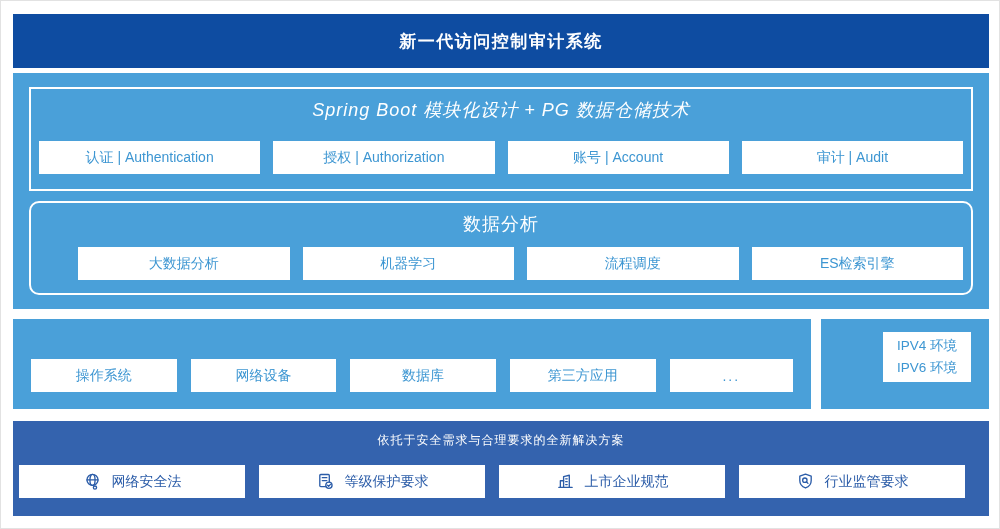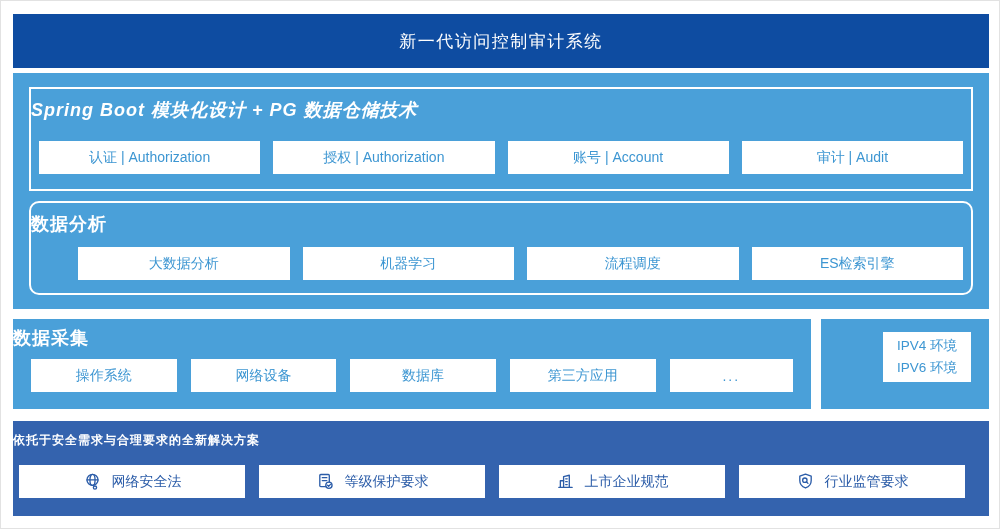--- a/index.html
+++ b/index.html
@@ -6,34 +6,34 @@
   html,body { background:#fff; }
   body { font-family:"Liberation Sans","DejaVu Sans",sans-serif; }
   .canvas {
     position:relative; width:1000px; height:529px; background:#fff;
     border:1px solid #e2e2e2; overflow:hidden;
   }
   
   .banner {
     position:absolute; left:12px; top:13px; width:976px; height:54px;
     background:#0e4ca1; color:#fff; display:flex; align-items:center; justify-content:center;
-    font-size:17px; font-weight:normal; letter-spacing:1.5px;
+    font-size:17px; font-weight:bold; letter-spacing:1.5px;
   }
   
   .platform {
     position:absolute; left:12px; top:72px; width:976px; height:236px;
     background:#4aa0d9;
   }
   .subbox {
     position:absolute; left:16px; right:16px; border:2px solid #fff;
   }
   .subbox.sb1 { top:14px; height:104px; }
   .subbox.sb2 { top:128px; height:94px;border-radius:10px; }
   .subtitle {
-    text-align:left; color:#fff; font-weight:bold; font-size:18px;
+    text-align:center; color:#fff; font-weight:normal; font-size:18px;
     letter-spacing:1px; padding-top:9px;
   }
   .subtitle.italic { font-style:italic; }
   .row {
     position:absolute; left:8px; right:8px; display:flex; gap:13px;
   }
   .sb1 .row { top:52px; }
   .sb2 .row { top:44px;margin-left:39px; }
   .wbox {
     flex:1; height:33px; background:#fff; color:#3d96d2; font-size:14px;
@@ -78,39 +78,38 @@
 <div class="canvas">
 
   <div class="banner">
     <span>新一代访问控制审计系统</span>
   </div>
 
   <div class="platform">
     <div class="subbox sb1">
       <div class="subtitle italic">Spring Boot 模块化设计 + PG 数据仓储技术</div>
       <div class="row">
-        <div class="wbox">认证 | Authorization</div>
+        <div class="wbox">认证 | Authentication</div>
         <div class="wbox">授权 | Authorization</div>
         <div class="wbox">账号 | Account</div>
         <div class="wbox">审计 | Audit</div>
       </div>
     </div>
     <div class="subbox sb2">
       <div class="subtitle">数据分析</div>
       <div class="row">
         <div class="wbox">大数据分析</div>
         <div class="wbox">机器学习</div>
         <div class="wbox">流程调度</div>
         <div class="wbox">ES检索引擎</div>
       </div>
     </div>
   </div>
 
   <div class="collection">
-    <div class="subtitle">数据采集</div>
     <div class="row">
       <div class="wbox">操作系统</div>
       <div class="wbox">网络设备</div>
       <div class="wbox">数据库</div>
       <div class="wbox">第三方应用</div>
       <div class="wbox ellipsis">...</div>
     </div>
   </div>
 
   <div class="env">

